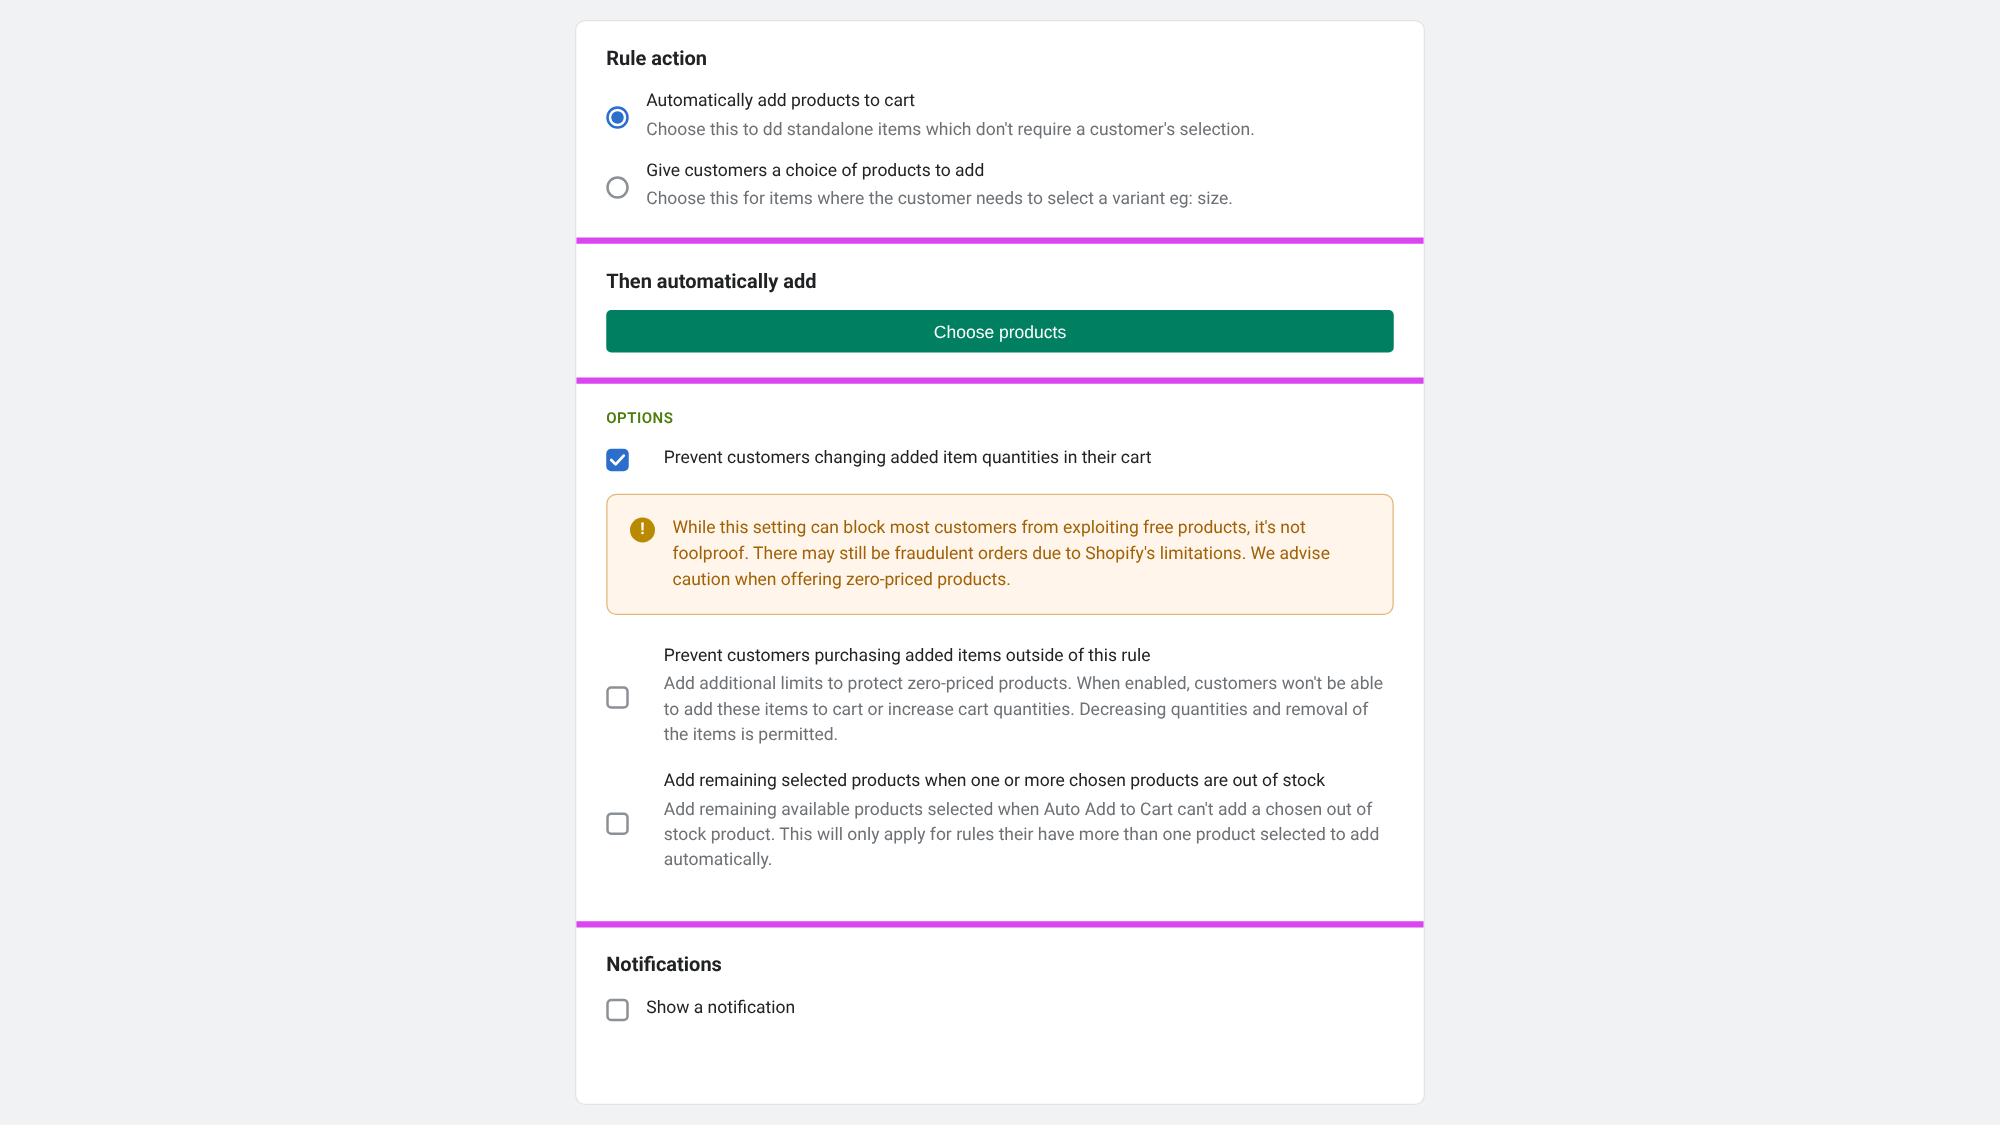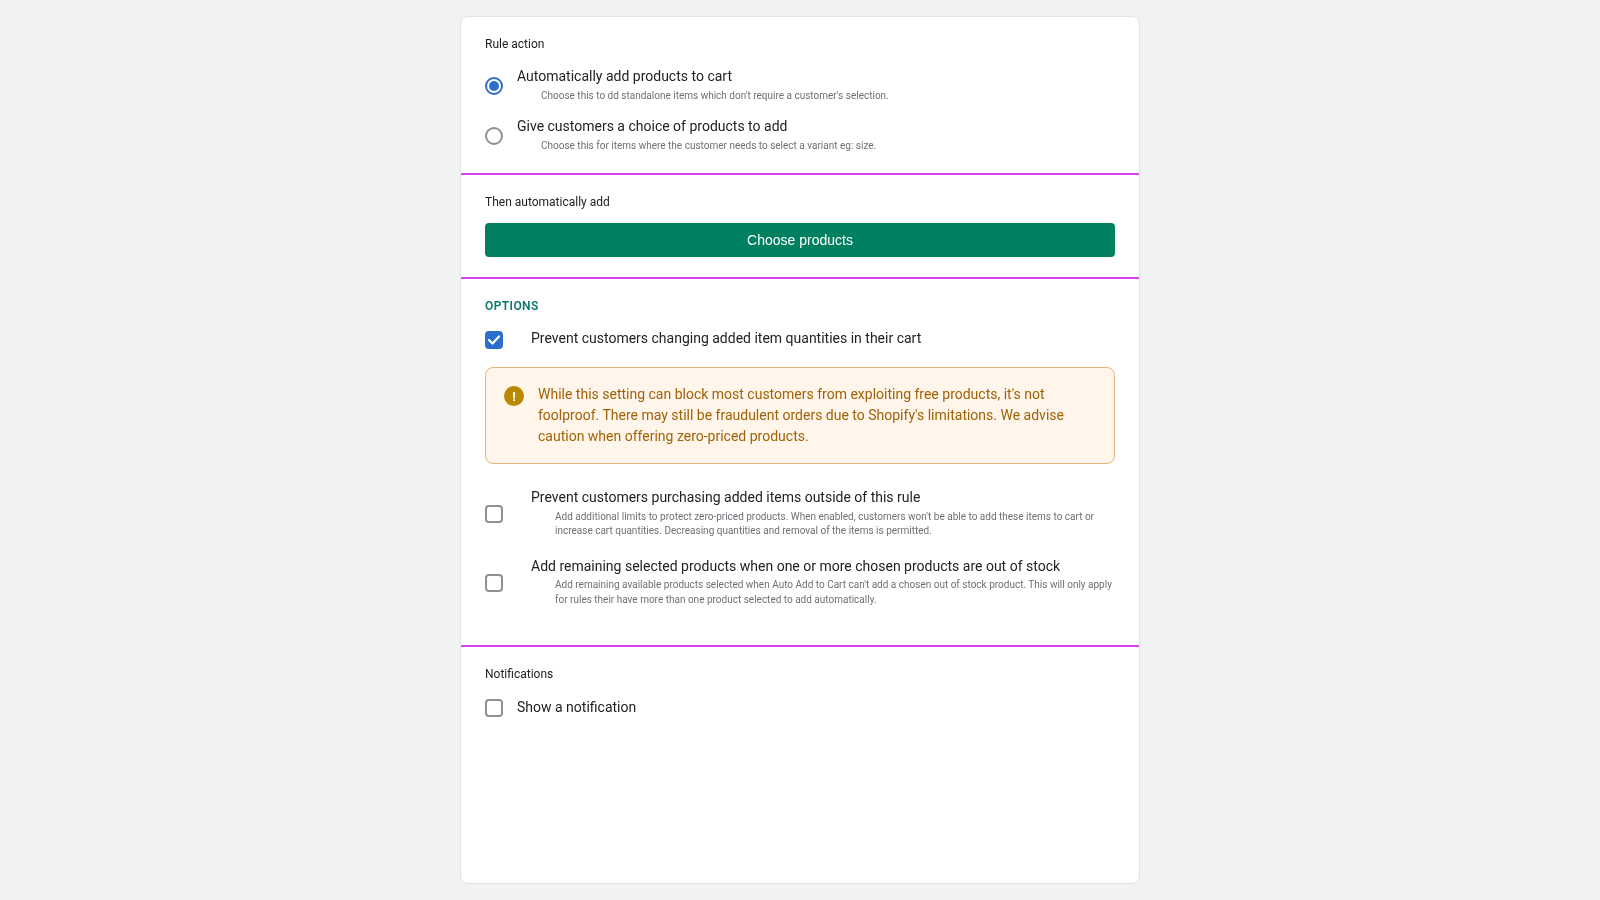--- a/index.html
+++ b/index.html
@@ -16,33 +16,33 @@
     width: 680px;
     background: #ffffff;
     border: 1px solid #e1e3e5;
     border-radius: 8px;
     overflow: hidden;
   }
   .section {
     padding: 20px 24px;
   }
   .section + .section {
-    border-top: 2px solid #d946ef;
+    border-top: 5px solid #d946ef;
   }
   h2.section-title {
-    font-size: 12px;
-    font-weight: 400;
+    font-size: 16px;
+    font-weight: 700;
     color: #202223;
     margin-bottom: 16px;
   }
   .options-label {
     font-size: 12px;
     font-weight: 600;
     letter-spacing: 0.4px;
-    color: #0f766e;
+    color: #4d7c0f;
     margin-bottom: 16px;
   }
   .radio-row, .check-row {
     display: flex;
     align-items: center;
     gap: 14px;
     margin-bottom: 14px;
   }
   .radio-row:last-child, .check-row:last-child { margin-bottom: 0; }
   .radio {
@@ -84,25 +84,24 @@
     top: 0; left: 0;
     width: 14px; height: 14px;
   }
   .opt-text { flex: 1; }
   .opt-label {
     font-size: 14px;
     color: #202223;
     line-height: 1.4;
   }
   .opt-desc {
-    font-size: 10px;
+    font-size: 14px;
     color: #6d7175;
     line-height: 1.45;
     margin-top: 2px;
-    margin-left: 24px;
   }
   .btn-primary {
     width: 100%;
     background: #008060;
     color: #ffffff;
     border: none;
     border-radius: 4px;
     padding: 9px 0;
     font-size: 14px;
     font-weight: 500;

